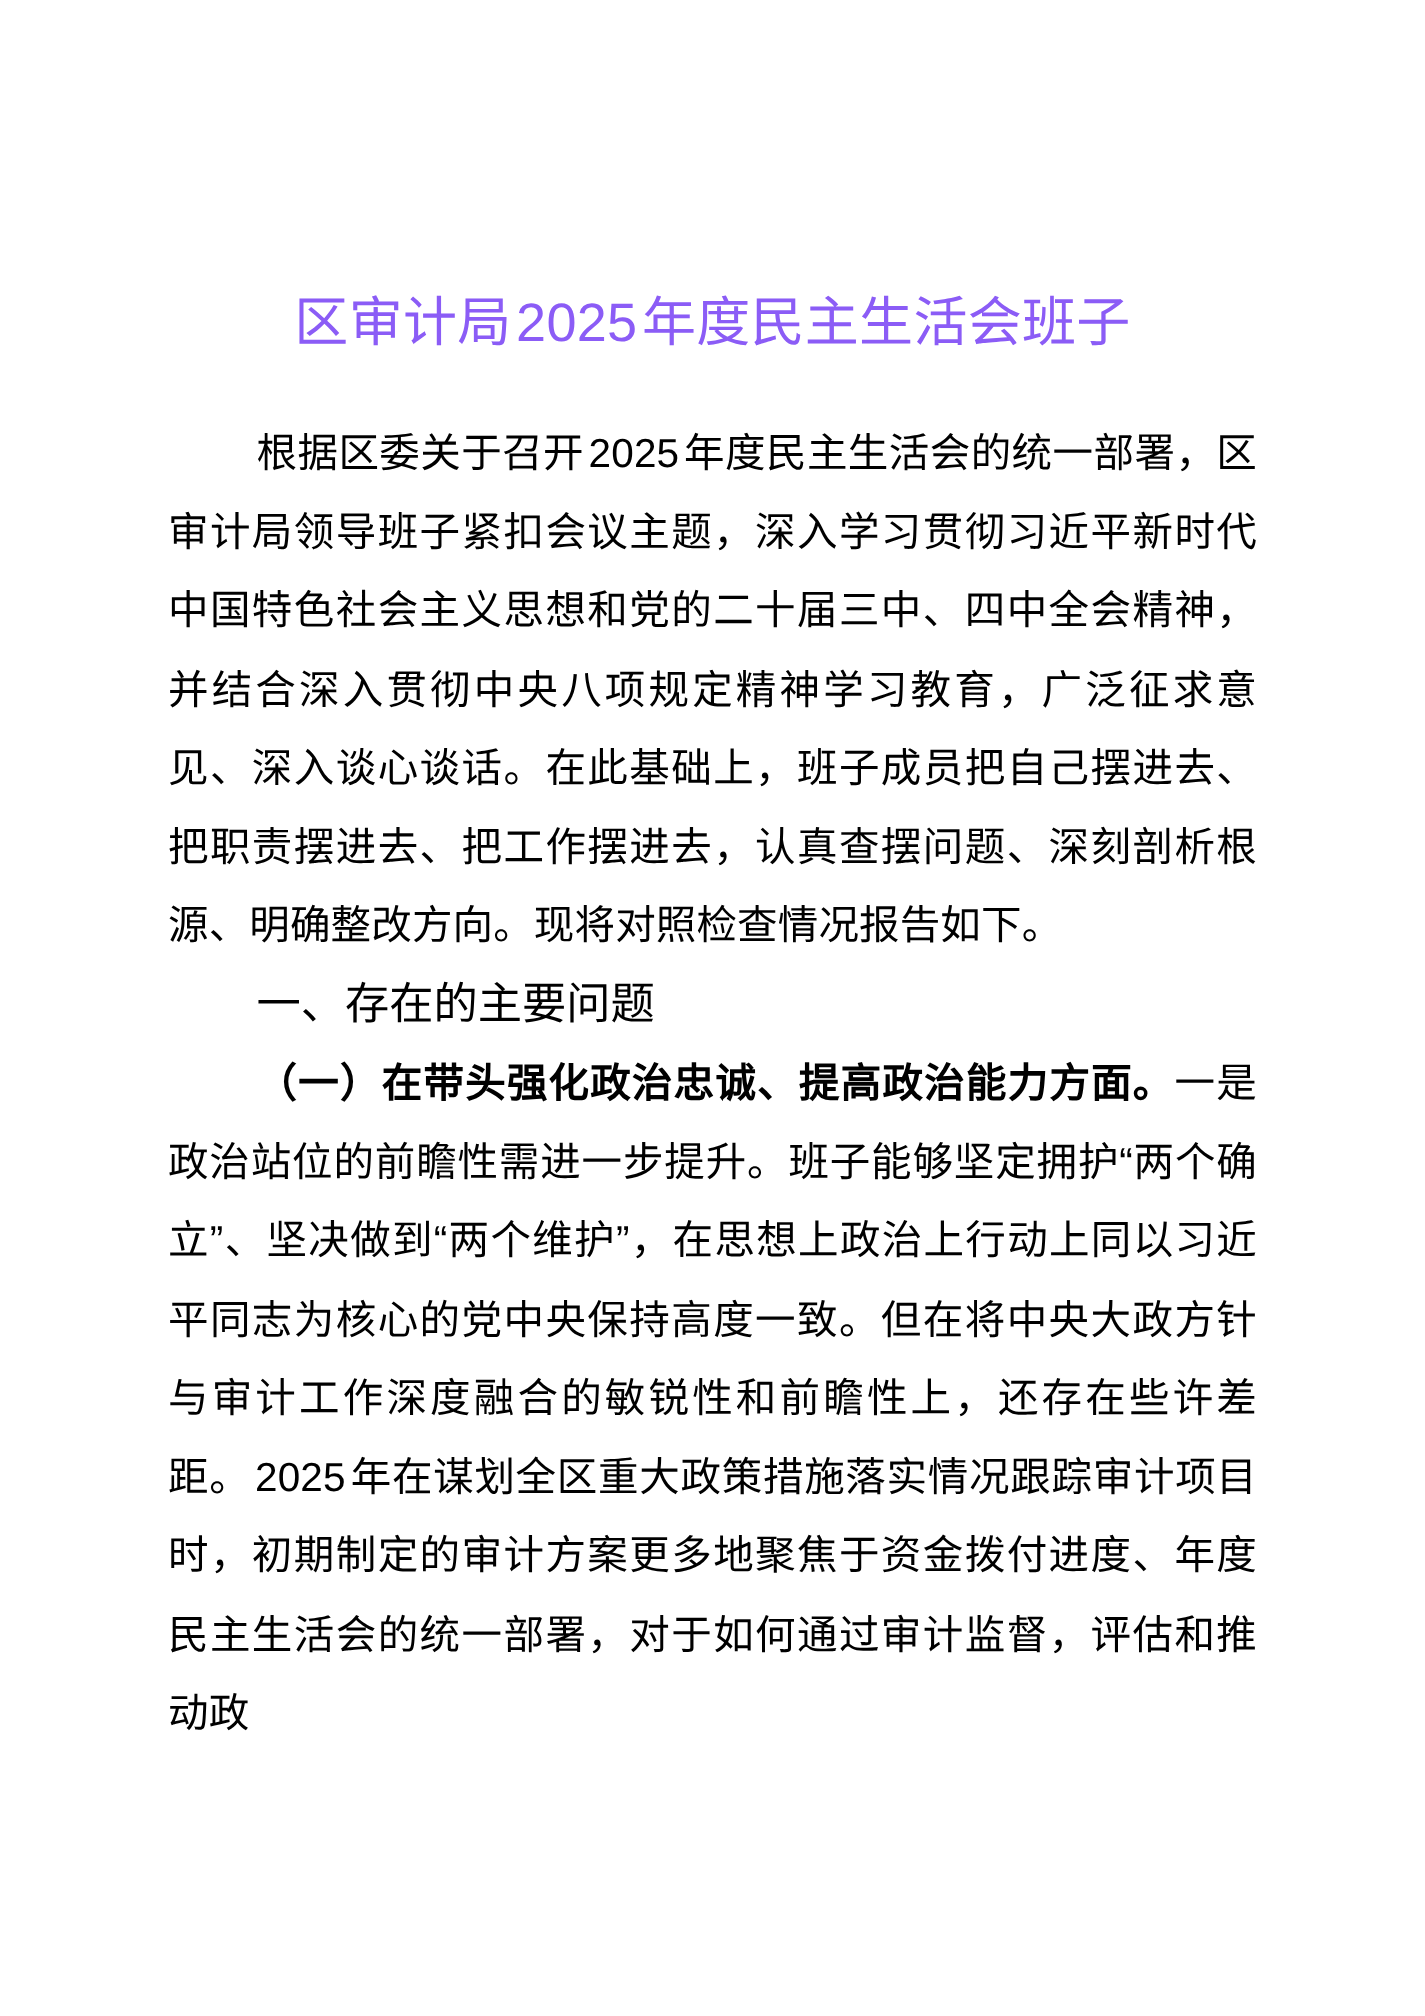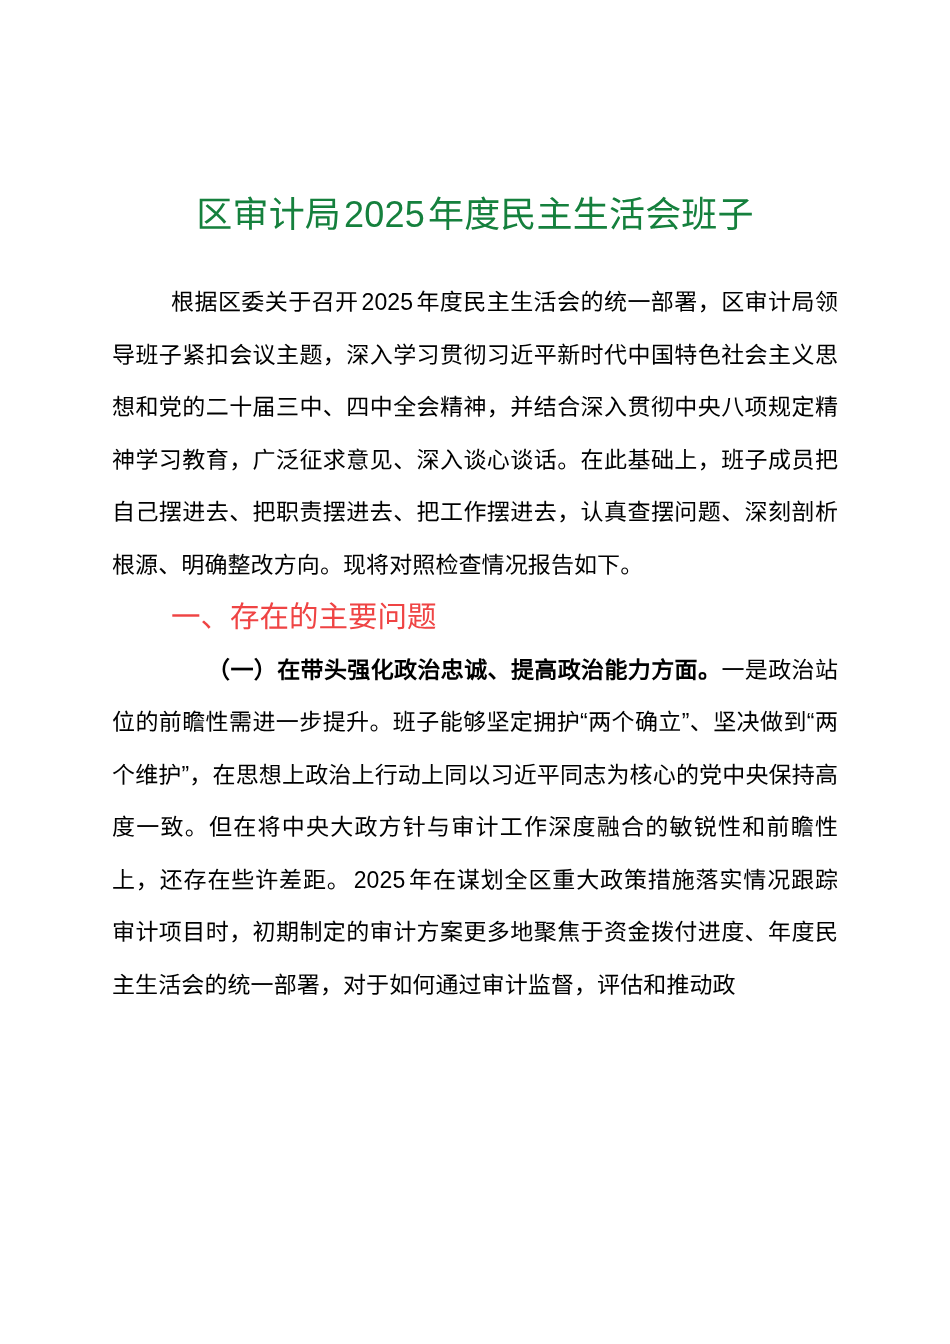--- a/index.html
+++ b/index.html
@@ -30,39 +30,39 @@
 
   
   .doc-title {
     margin: 0;
     padding-top: 178px;
     font-size: 36px;
     font-weight: 400;
     line-height: 74px;
     text-align: center;
     letter-spacing: 0.2px;
-    color: #15803d;
+    color: #8b5cf6;
   }
   .doc-title .title-line {
     display: block;
     white-space: nowrap;
   }
   .doc-title .num {
     padding: 0 3px;
   }
 
   
   .body-block {
     margin: 0;
     padding-top: 24px;
   }
 
   .para {
     margin: 0;
-    font-size: 23px;
+    font-size: 27px;
     line-height: 52.5px;
     text-align: justify;
     text-justify: inter-ideograph;
     text-align-last: left;
     color: #000000;
     letter-spacing: 0.1px;
     word-break: break-all;
   }
 
   .para.indent {
@@ -76,26 +76,25 @@
   .para .bold {
     font-weight: 700;
   }
 
   .heading-1 {
     margin: 0;
     font-size: 29.5px;
     font-weight: 400;
     line-height: 52.5px;
     text-indent: 59px;
-    color: #ef4444;
+    color: #000000;
   }
 
   .sub-heading-run {
     font-weight: 700;
-    margin-left: 36px;
   }
 </style>
 </head>
 <body>
 
 <div class="page">
   <div class="content">
 
     <h1 class="doc-title">
       <span class="title-line"><span>区审计局</span><span class="num">2025</span><span>年度民主生活会班子</span></span>

